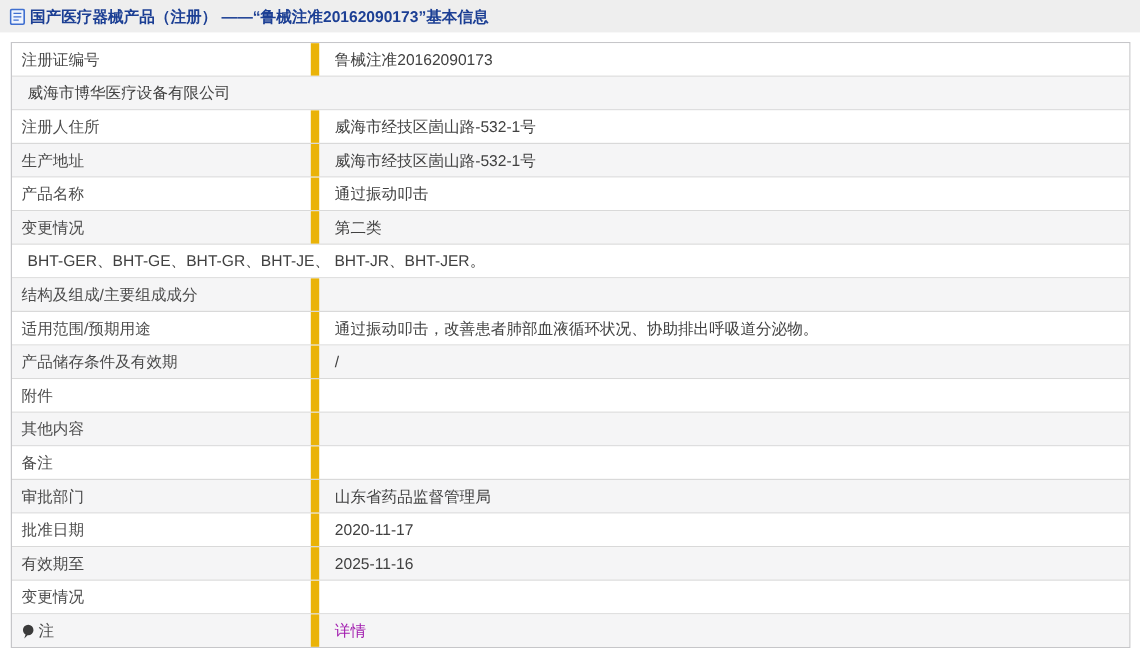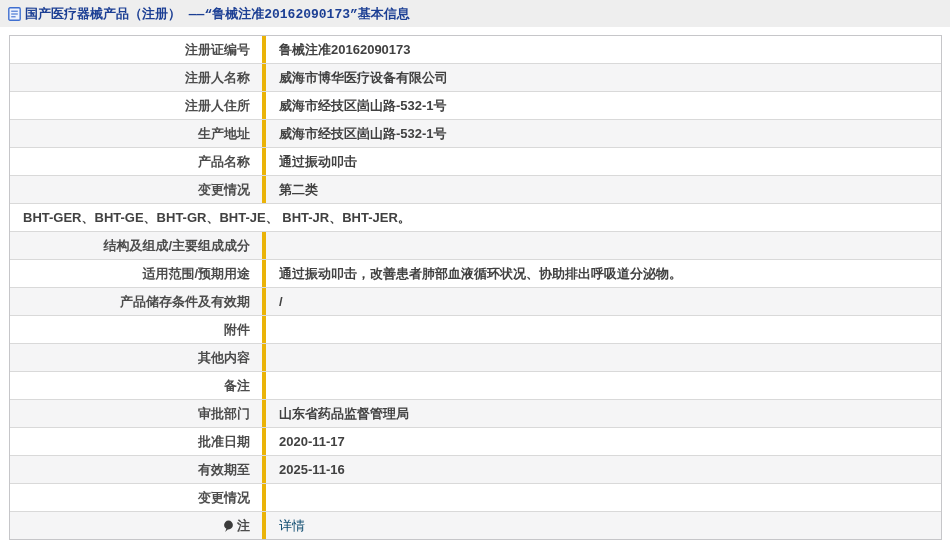--- a/index.html
+++ b/index.html
@@ -12,65 +12,63 @@
   
   .topbar {
     height: 27px;
     background: #eeeeee;
     display: flex;
     align-items: center;
     padding-left: 8px;
     white-space: nowrap;
   }
   .topbar .doc-icon { width: 13px; height: 14px; margin-right: 4px; flex: 0 0 auto; }
-  .topbar .t { font-size: 13px; font-weight: bold; color: #1c3f94; font-family: Liberation Mono, monospace; }
+  .topbar .t { font-size: 13px; font-weight: bold; color: #1c3f94; }
   .topbar .t.prefix { font-weight: bold; }
   
   .info-table {
     margin: 8px 8px 0 9px;
     width: 933px;
     border: 1px solid #c6c6c9;
     background: #ffffff;
   }
   .row {
     display: flex;
     min-height: 27px;
     border-bottom: 1px solid #d9d9d9;
     background: #ffffff;
     align-items: stretch;
   }
   .row:last-child { border-bottom: none; }
   .row:nth-child(even) { background: #f5f5f6; }
   .cell-label {
     width: 256px;
     flex: 0 0 256px;
-    border-right: 4px solid #eab308;
+    border-right: 7px solid #eab308;
     text-align: right;
     padding: 5px 12px 4px 8px;
     font-size: 13px;
     color: #4c4c4c;
     line-height: 18px;
     display: flex;
-    justify-content: flex-end;
     align-items: center;
     gap: 3px;
-    font-weight: bold;
   }
   .cell-value {
     flex: 1 1 auto;
     padding: 5px 14px 4px 13px;
     font-size: 13px;
     color: #414141;
     line-height: 18px;
     display: flex;
     align-items: center;
   }
-  .cell-value .txt { word-break: break-all; font-weight: bold; }
+  .cell-value .txt { word-break: break-all; }
   a.detail-link {
-    color: #0c4a6e;
+    color: #a21caf;
     text-decoration: none;
     font-size: 13px;
     cursor: pointer;
   }
   .pin-icon { width: 11px; height: 13px; flex: 0 0 auto; }
 </style>
 </head>
 <body>
 
 <div class="topbar">
@@ -90,23 +88,20 @@
   <div class="row">
     <div class="cell-label">
         <span>注册证编号</span>
       </div>
     <div class="cell-value">
         <span class="txt">鲁械注准20162090173</span>
       </div>
   </div>
 
   <div class="row">
-    <div class="cell-label">
-        <span>注册人名称</span>
-      </div>
     <div class="cell-value">
         <span class="txt">威海市博华医疗设备有限公司</span>
       </div>
   </div>
 
   <div class="row">
     <div class="cell-label">
         <span>注册人住所</span>
       </div>
     <div class="cell-value">

